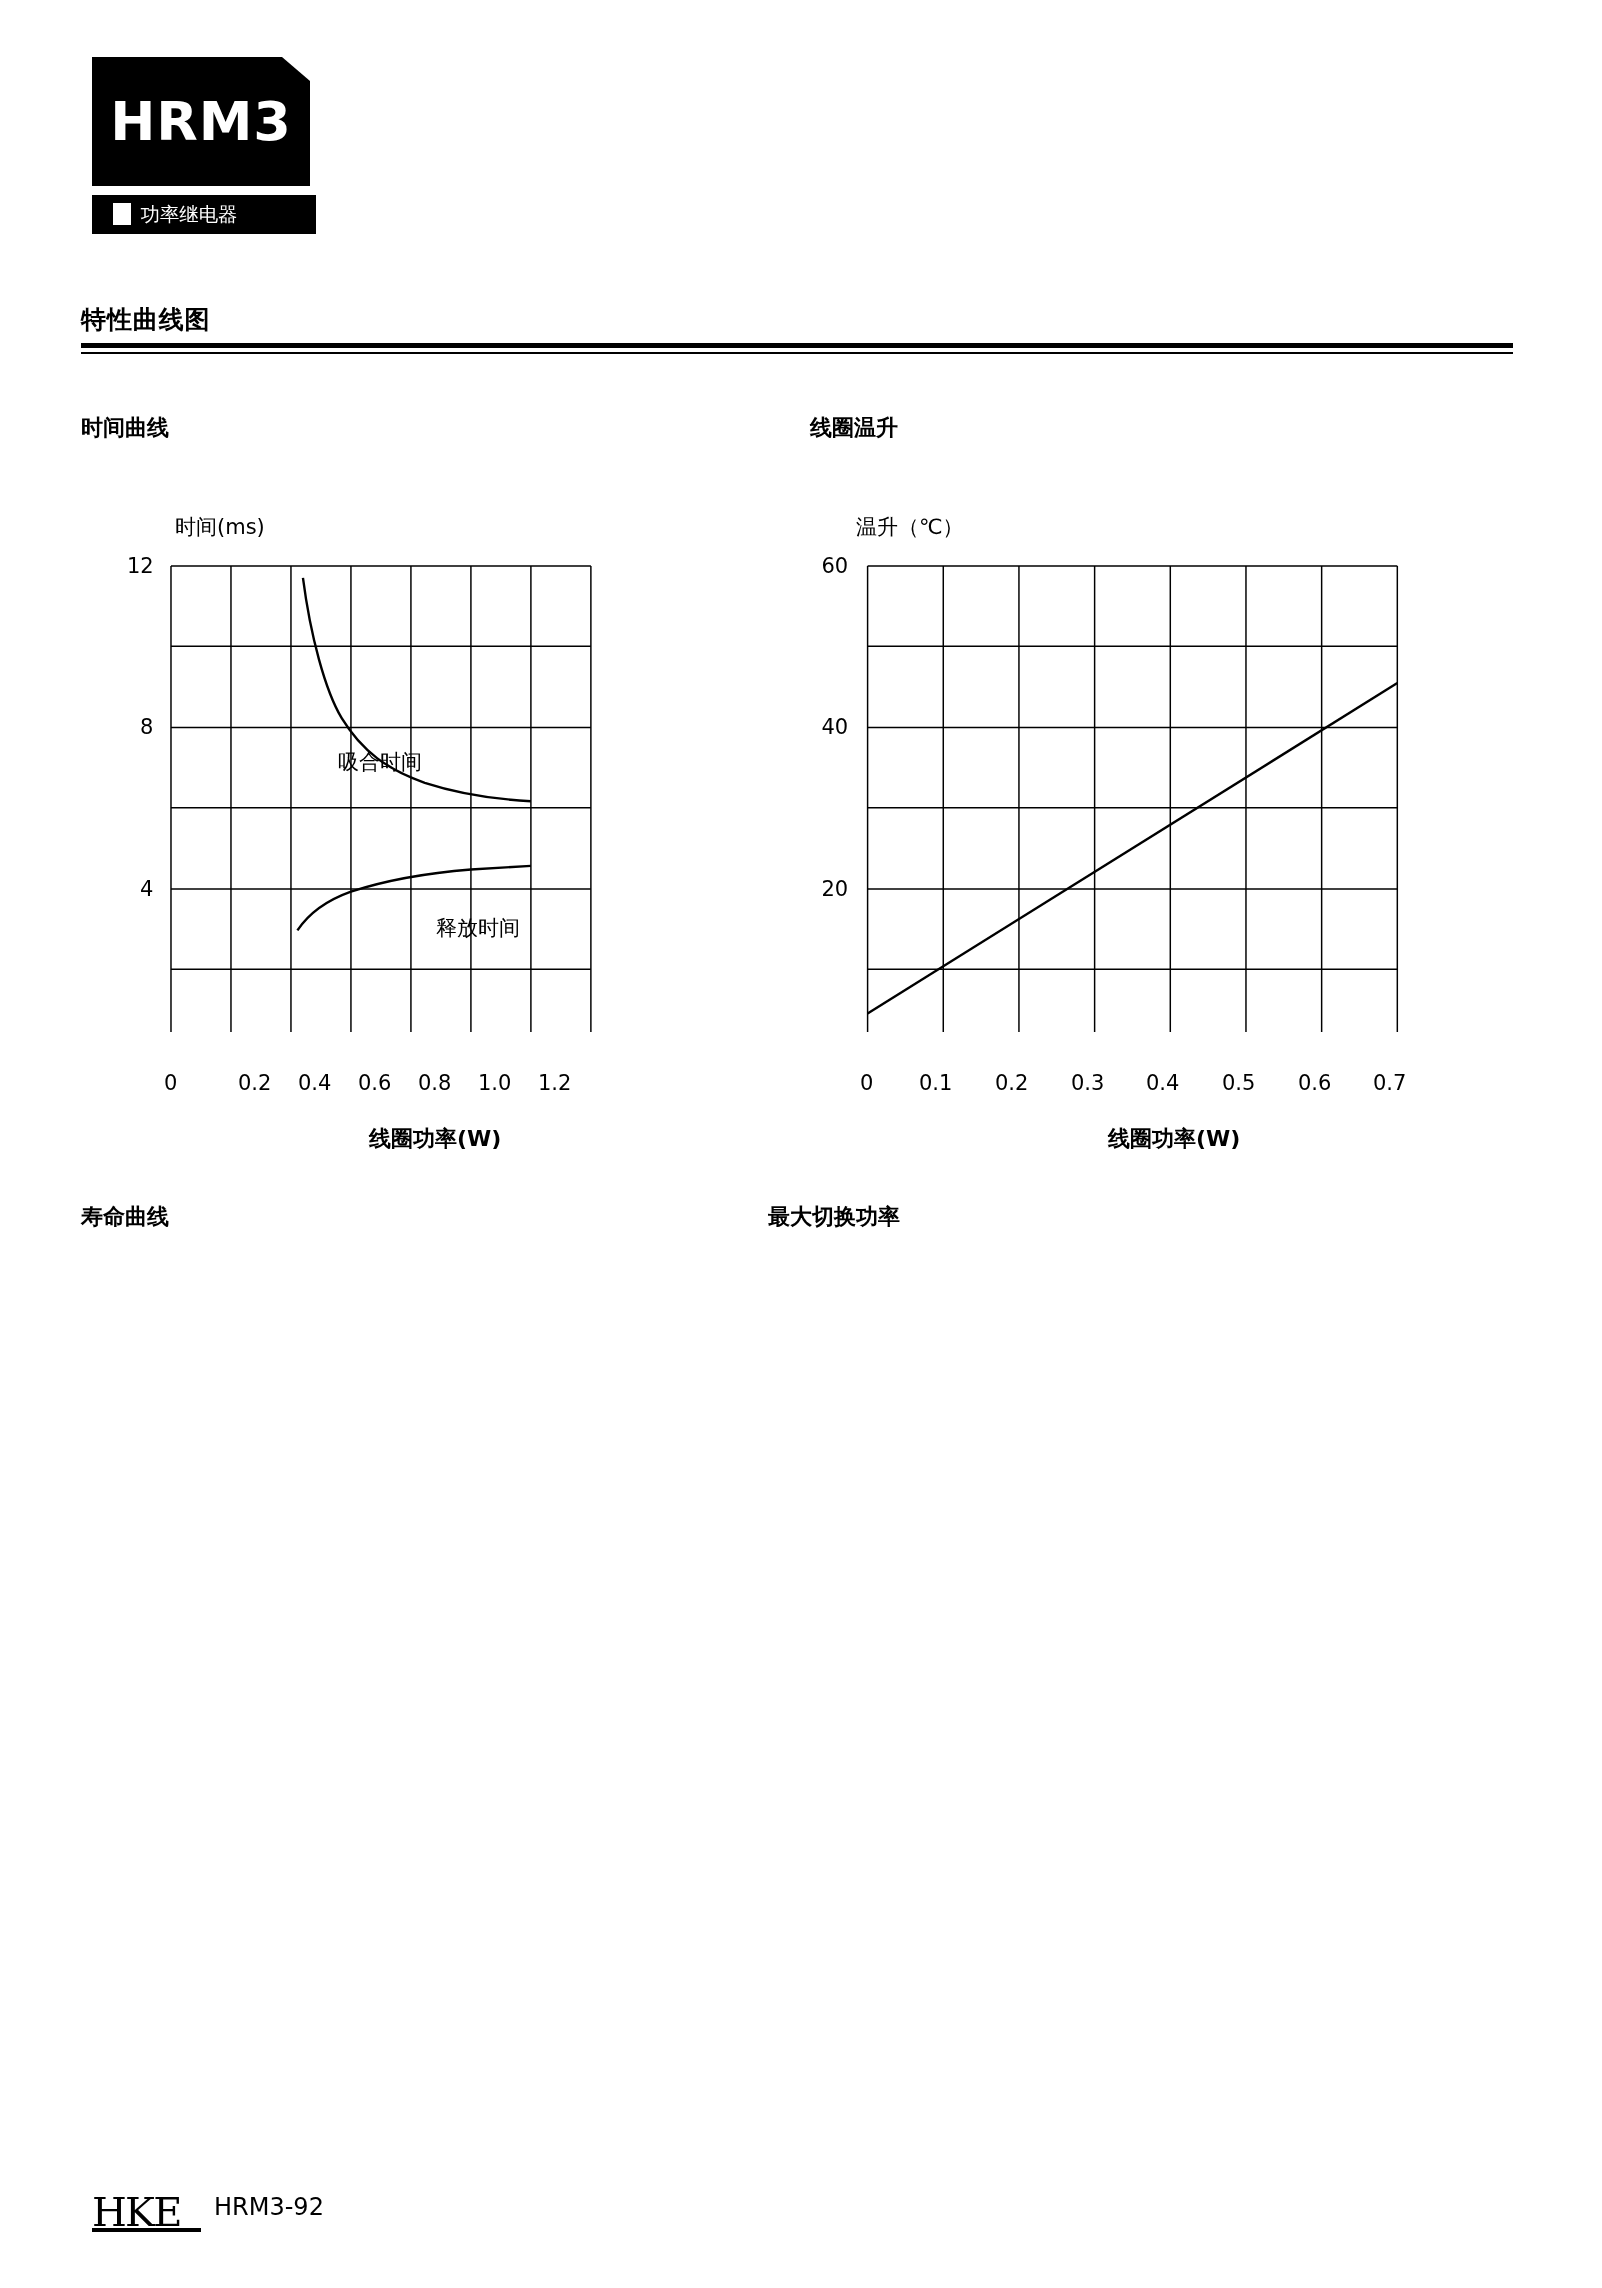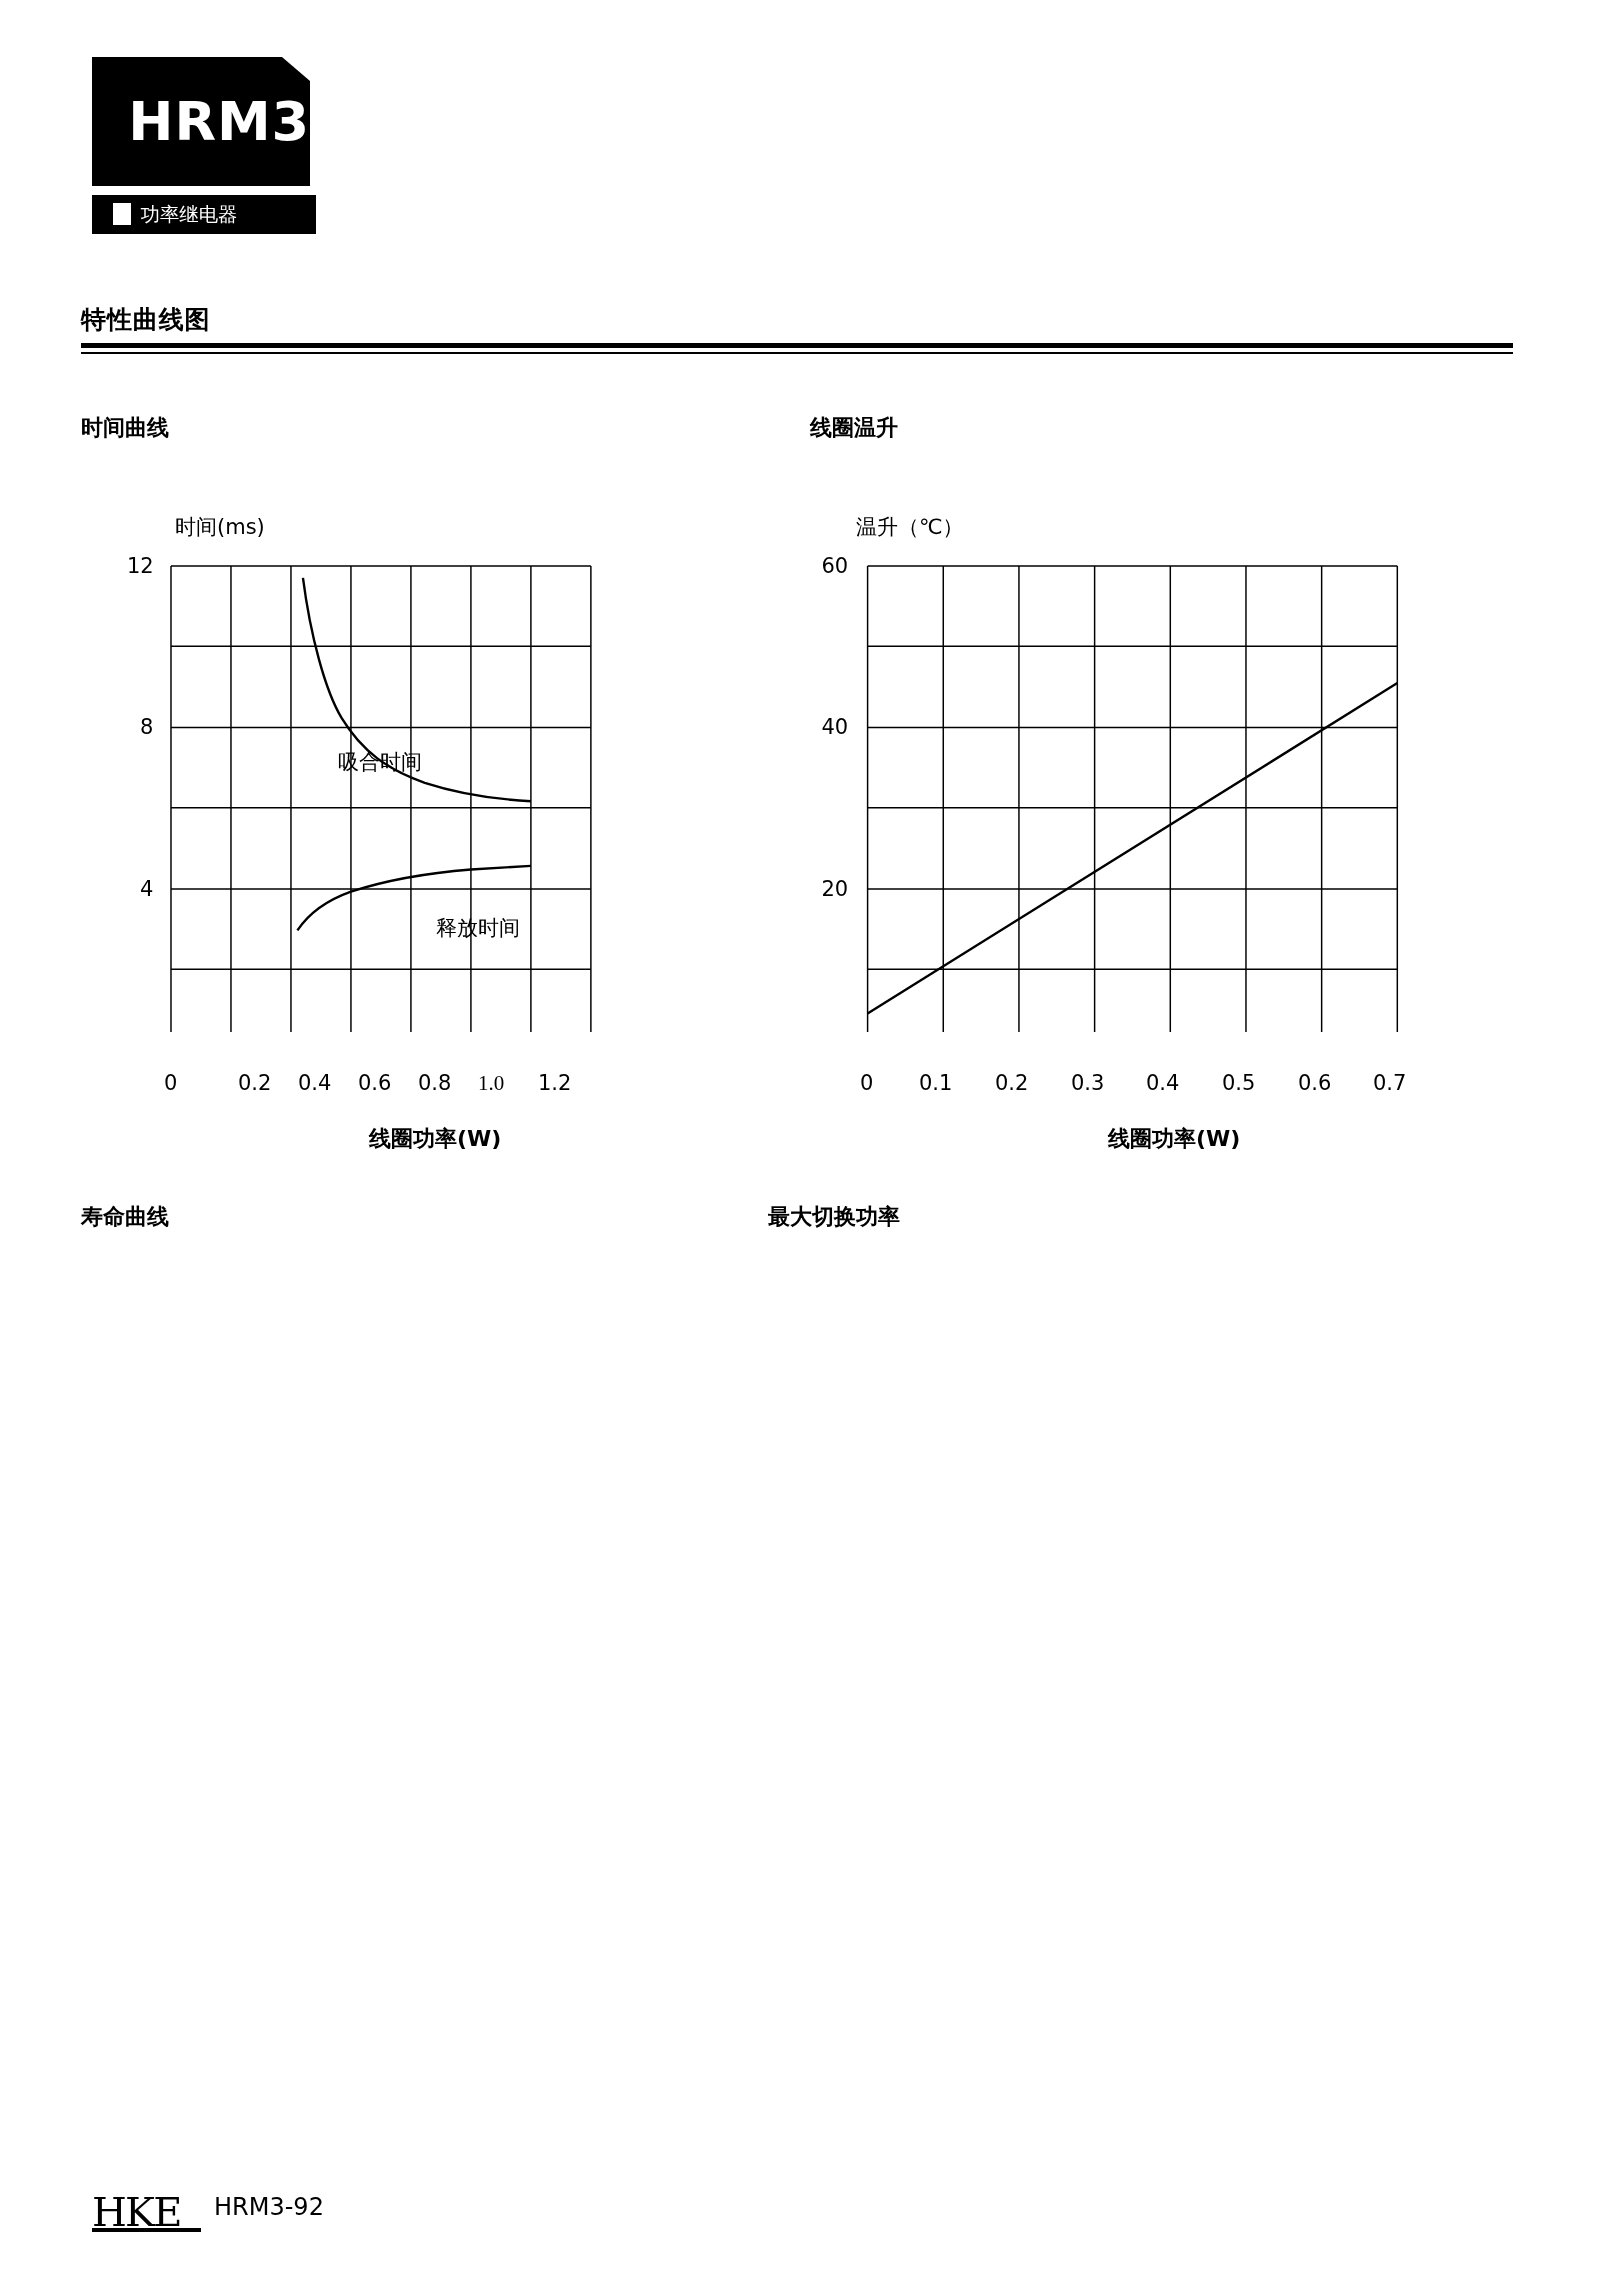--- a/index.html
+++ b/index.html
@@ -4,21 +4,21 @@
 <style>
   html,body{margin:0;padding:0;background:#fff;}
   body{width:1602px;height:2289px;font-family:"DejaVu Sans","Liberation Sans",sans-serif;color:#000;position:relative;}
   .page{position:absolute;left:0;top:0;width:1602px;height:2289px;}
 
   
   .logo-block{position:absolute;left:92px;top:57px;width:218px;height:175px;}
   .logo-main{position:absolute;left:0;top:0;width:218px;height:129px;background:#000;}
   .logo-notch{position:absolute;right:0;top:0;width:28px;height:24px;background:#fff;
      clip-path:polygon(100% 0,0 0,100% 100%);}
-  .logo-text{position:absolute;left:0;top:0;width:218px;height:129px;line-height:129px;text-align:right;
+  .logo-text{position:absolute;left:0;top:0;width:218px;height:129px;line-height:129px;text-align:center;
      color:#fff;font-size:54px;font-weight:bold;letter-spacing:0.9px;font-family:"DejaVu Sans",sans-serif;}
   .logo-sub{position:absolute;left:0;top:138px;width:218px;height:39px;background:#000;color:#fff;
      font-size:19.4px;line-height:39px;padding-left:6px;}
   .logo-sub .sq{display:inline-block;width:18.5px;height:22px;background:#fff;vertical-align:-3.7px;margin-left:14.8px;margin-right:9.2px;}
 
   .section-title{position:absolute;left:81px;top:303px;font-size:25px;font-weight:bold;letter-spacing:0.9px;}
   .rule-thick{position:absolute;left:81px;top:343px;width:1432px;height:4.6px;background:#000;}
   .rule-thin{position:absolute;left:81px;top:352px;width:1432px;height:1.8px;background:#000;}
 
   .cap{position:absolute;font-size:22px;font-weight:bold;}
@@ -94,21 +94,21 @@
 
     <div class="tick" style="left:127px;top:554px;">12</div>
     <div class="tick" style="left:140px;top:715px;">8</div>
     <div class="tick" style="left:140px;top:877px;">4</div>
 
     <div class="tick" style="left:164px;top:1071px;">0</div>
     <div class="tick" style="left:238px;top:1071px;">0.2</div>
     <div class="tick" style="left:298px;top:1071px;">0.4</div>
     <div class="tick" style="left:358px;top:1071px;">0.6</div>
     <div class="tick" style="left:418px;top:1071px;">0.8</div>
-    <div class="tick" style="left:478px;top:1071px;font-family:Liberation Serif, serif;">1.0</div>
+    <div class="tick" style="left:478px;top:1071px;">1.0</div>
     <div class="tick" style="left:538px;top:1071px;">1.2</div>
 
     <div class="ann" style="left:338px;top:748px;">吸合时间</div>
     <div class="ann" style="left:436px;top:914px;">释放时间</div>
     <div class="xlabel" style="left:369px;top:1124px;">线圈功率(W)</div>
   </div>
 
   <div class="chart" style="left:803px;top:0;width:799px;height:1181px;">
     <div class="ylabel" style="left:53px;top:513px;">温升（℃）</div>
     <svg width="646" height="480" style="position:absolute;left:0;top:552px;" viewBox="0 0 700 520">

